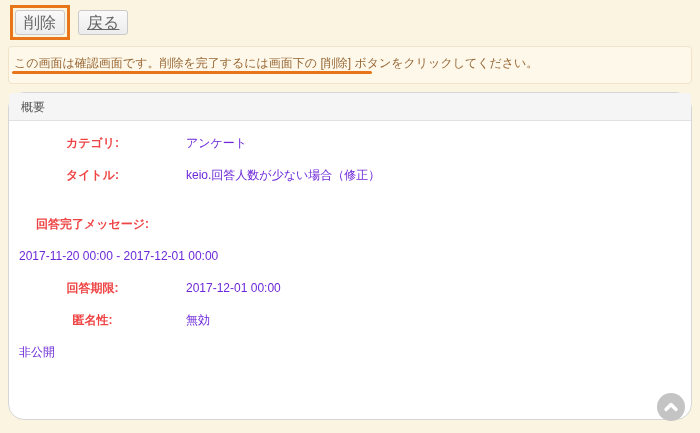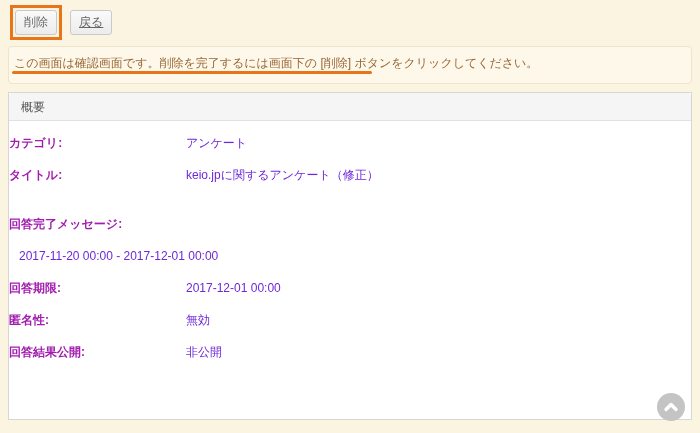--- a/index.html
+++ b/index.html
@@ -22,21 +22,21 @@
   }
   .annotation-box {
     display: inline-block;
     border: 3px solid #e8751a;
     padding: 2px;
     background: transparent;
   }
   .btn {
     display: inline-block;
     padding: 5px 8px;
-    font-size: 12px;
+    font-size: 16px;
     line-height: 13px;
     color: #666;
     background: linear-gradient(#fafafa, #ececec);
     border: 1px solid #c9c9c9;
     border-radius: 3px;
     cursor: pointer;
     white-space: nowrap;
   }
   .btn-back { margin-left: 8px; margin-top: 5px; text-decoration: underline; }
 
@@ -61,43 +61,43 @@
     border-radius: 2px;
   }
 
   
   .panel {
     position: absolute;
     left: 8px; top: 92px;
     width: 684px; height: 328px;
     background: #ffffff;
     border: 1px solid #d6d6d6;
-    border-radius: 0;
+    border-radius: 16px;
   }
   .panel-header {
     height: 28px;
     line-height: 28px;
     padding-left: 12px;
     background: #f5f5f5;
     border-bottom: 1px solid #e2e2e2;
     border-radius: 4px 4px 0 0;
     color: #555;
     font-size: 12px;
   }
   .panel-body { padding-top: 7px; }
   .field-row {
     display: flex;
     align-items: flex-start;
     padding: 8px 0 9px 0;
   }
   .field-label {
     width: 167px;
-    text-align: left;
+    text-align: center;
     font-weight: bold;
-    color: #a21caf;
+    color: #ef4444;
     line-height: 15px;
     flex-shrink: 0;
   }
   .field-value {
     margin-left: 10px;
     color: #6d28d9;
     line-height: 15px;
     white-space: pre-line;
   }
 
@@ -131,21 +131,21 @@
   <div class="panel-header">概要</div>
   <div class="panel-body">
 
     <div class="field-row">
       <div class="field-label">カテゴリ:</div>
       <div class="field-value">アンケート</div>
     </div>
 
     <div class="field-row">
       <div class="field-label">タイトル:</div>
-      <div class="field-value">keio.jpに関するアンケート（修正）</div>
+      <div class="field-value">keio.回答人数が少ない場合（修正）</div>
     </div>
 
     <div class="field-row">
     </div>
 
     <div class="field-row">
       <div class="field-label">回答完了メッセージ:</div>
     </div>
 
     <div class="field-row">
@@ -156,21 +156,20 @@
       <div class="field-label">回答期限:</div>
       <div class="field-value">2017-12-01 00:00</div>
     </div>
 
     <div class="field-row">
       <div class="field-label">匿名性:</div>
       <div class="field-value">無効</div>
     </div>
 
     <div class="field-row">
-      <div class="field-label">回答結果公開:</div>
       <div class="field-value">非公開</div>
     </div>
 
   </div>
 </div>
 
 <div class="scroll-top">
   <span style="display:flex;">
     <svg width="18" height="18" viewBox="0 0 18 18">
       <path d="M4 11.5 L9 6.5 L14 11.5" fill="none" stroke="#ffffff" stroke-width="3.4" stroke-linecap="round" stroke-linejoin="round"></path>

